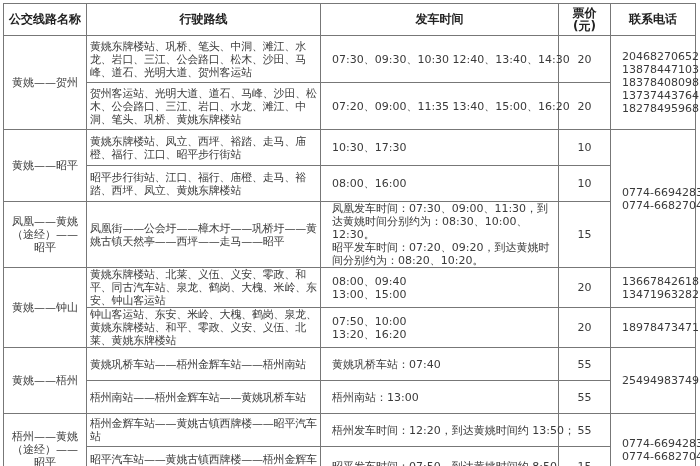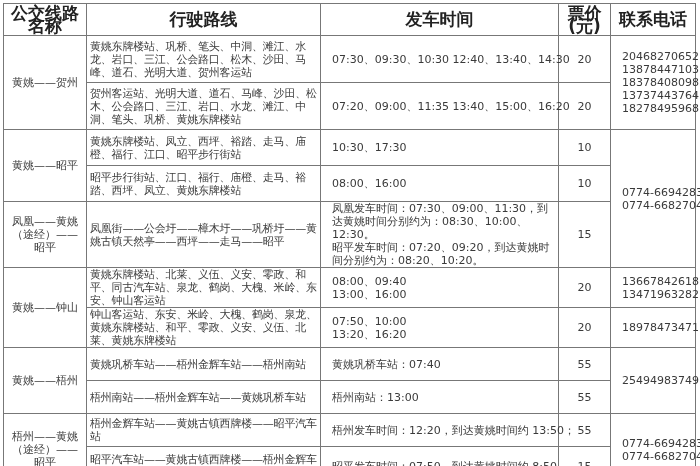--- a/index.html
+++ b/index.html
@@ -2,21 +2,21 @@
 <html><head>
 <meta charset="utf-8">
 <style>
   html, body { margin:0; padding:0; background:#ffffff; }
   body { width:700px; height:466px; overflow:hidden; position:relative;
          font-family:"DejaVu Sans","Liberation Sans",sans-serif; color:#333; }
   .tbl { position:absolute; left:3px; top:3px; width:692px; height:459px;
          border-collapse:collapse; table-layout:fixed; }
   .tbl td, .tbl th { border:1px solid #777; padding:0 3px; vertical-align:middle;
          font-size:11px; line-height:13px; color:#3a3a3a; font-weight:normal; }
-  .tbl th { font-size:17px; font-weight:bold; color:#222; text-align:center; height:31px; }
+  .tbl th { font-size:12px; font-weight:bold; color:#222; text-align:center; height:31px; }
   .c-name { text-align:center; }
   .c-route { text-align:left; letter-spacing:-0.2px; }
   .c-time { text-align:left; }
   .c-price { text-align:center; }
   .c-phone { text-align:center; }
   .line { display:block; white-space:nowrap;margin-left:8px; }
   .wrap { white-space:normal; }
 </style>
 </head>
 <body>
@@ -91,21 +91,21 @@
         <span class="line wrap">昭平发车时间：07:20、09:20，到达黄姚时间分别约为：08:20、10:20。</span>
       </td>
       <td class="c-price">15</td>
     </tr>
 
     <tr style="height:33px">
       <td rowspan="2" class="c-name">黄姚——钟山</td>
       <td class="c-route">黄姚东牌楼站、北莱、义伍、义安、零政、和平、同古汽车站、泉龙、鹤岗、大槐、米岭、东安、钟山客运站</td>
       <td class="c-time">
         <span class="line">08:00、09:40</span>
-        <span class="line">13:00、16:00</span>
+        <span class="line">13:00、15:00</span>
       </td>
       <td class="c-price">20</td>
       <td class="c-phone">
         <span class="line">13667842618</span>
         <span class="line">13471963282</span>
       </td>
     </tr>
     <tr style="height:33px">
       <td class="c-route">钟山客运站、东安、米岭、大槐、鹤岗、泉龙、黄姚东牌楼站、和平、零政、义安、义伍、北莱、黄姚东牌楼站</td>
       <td class="c-time">

